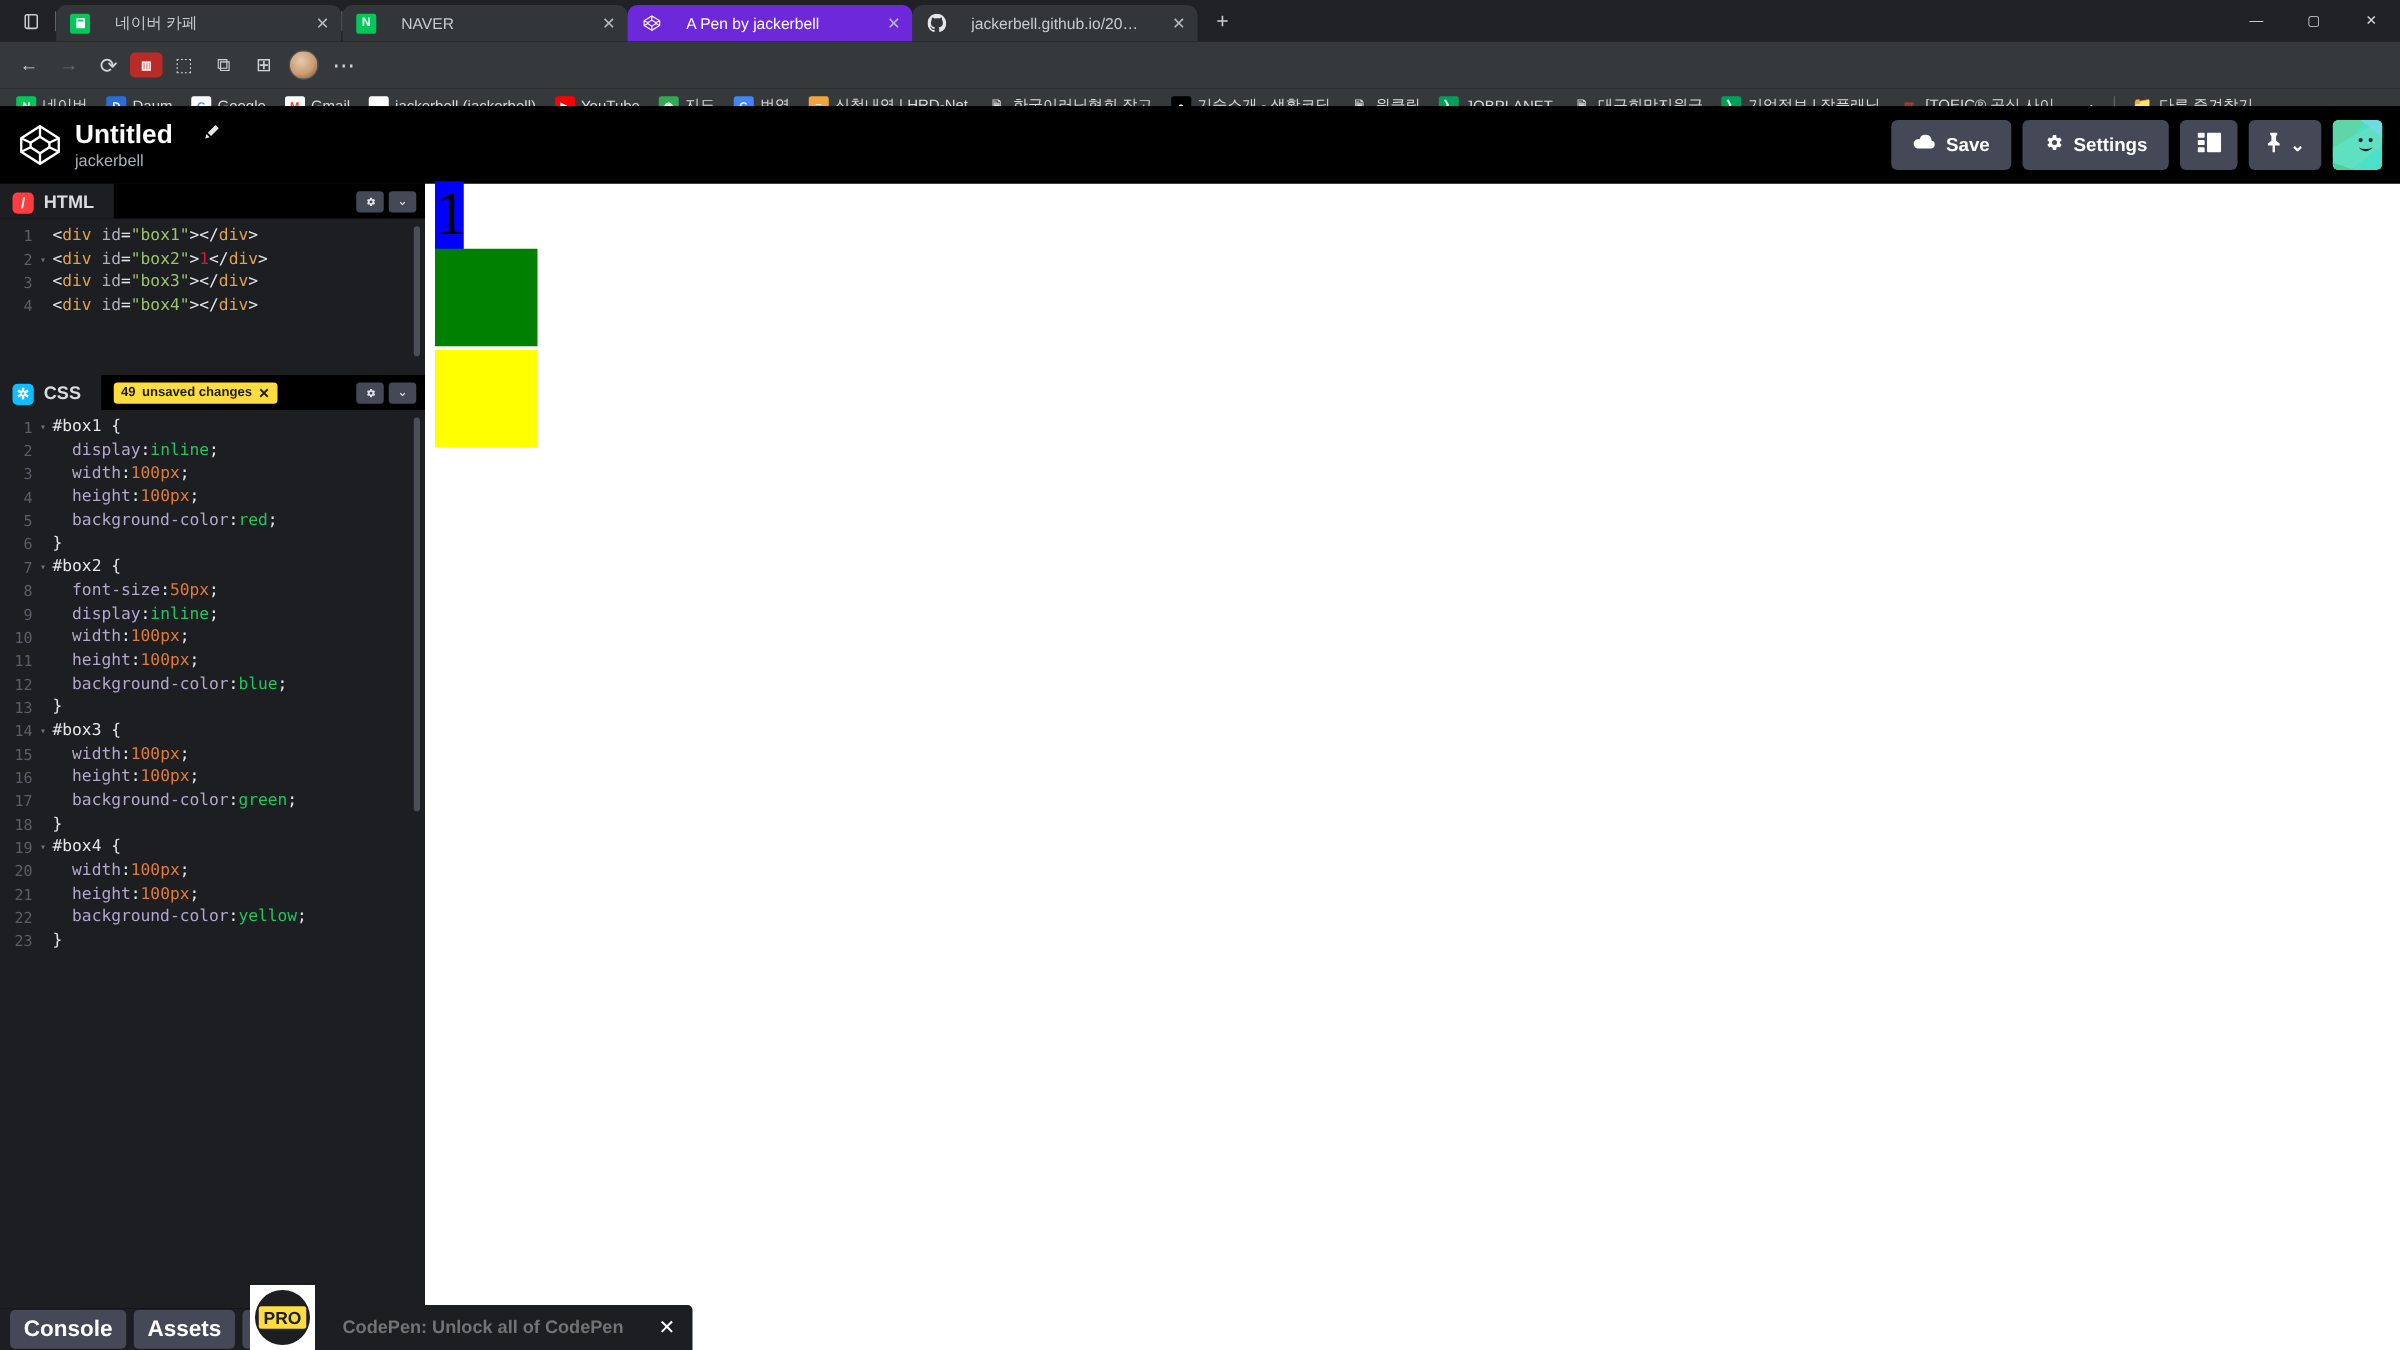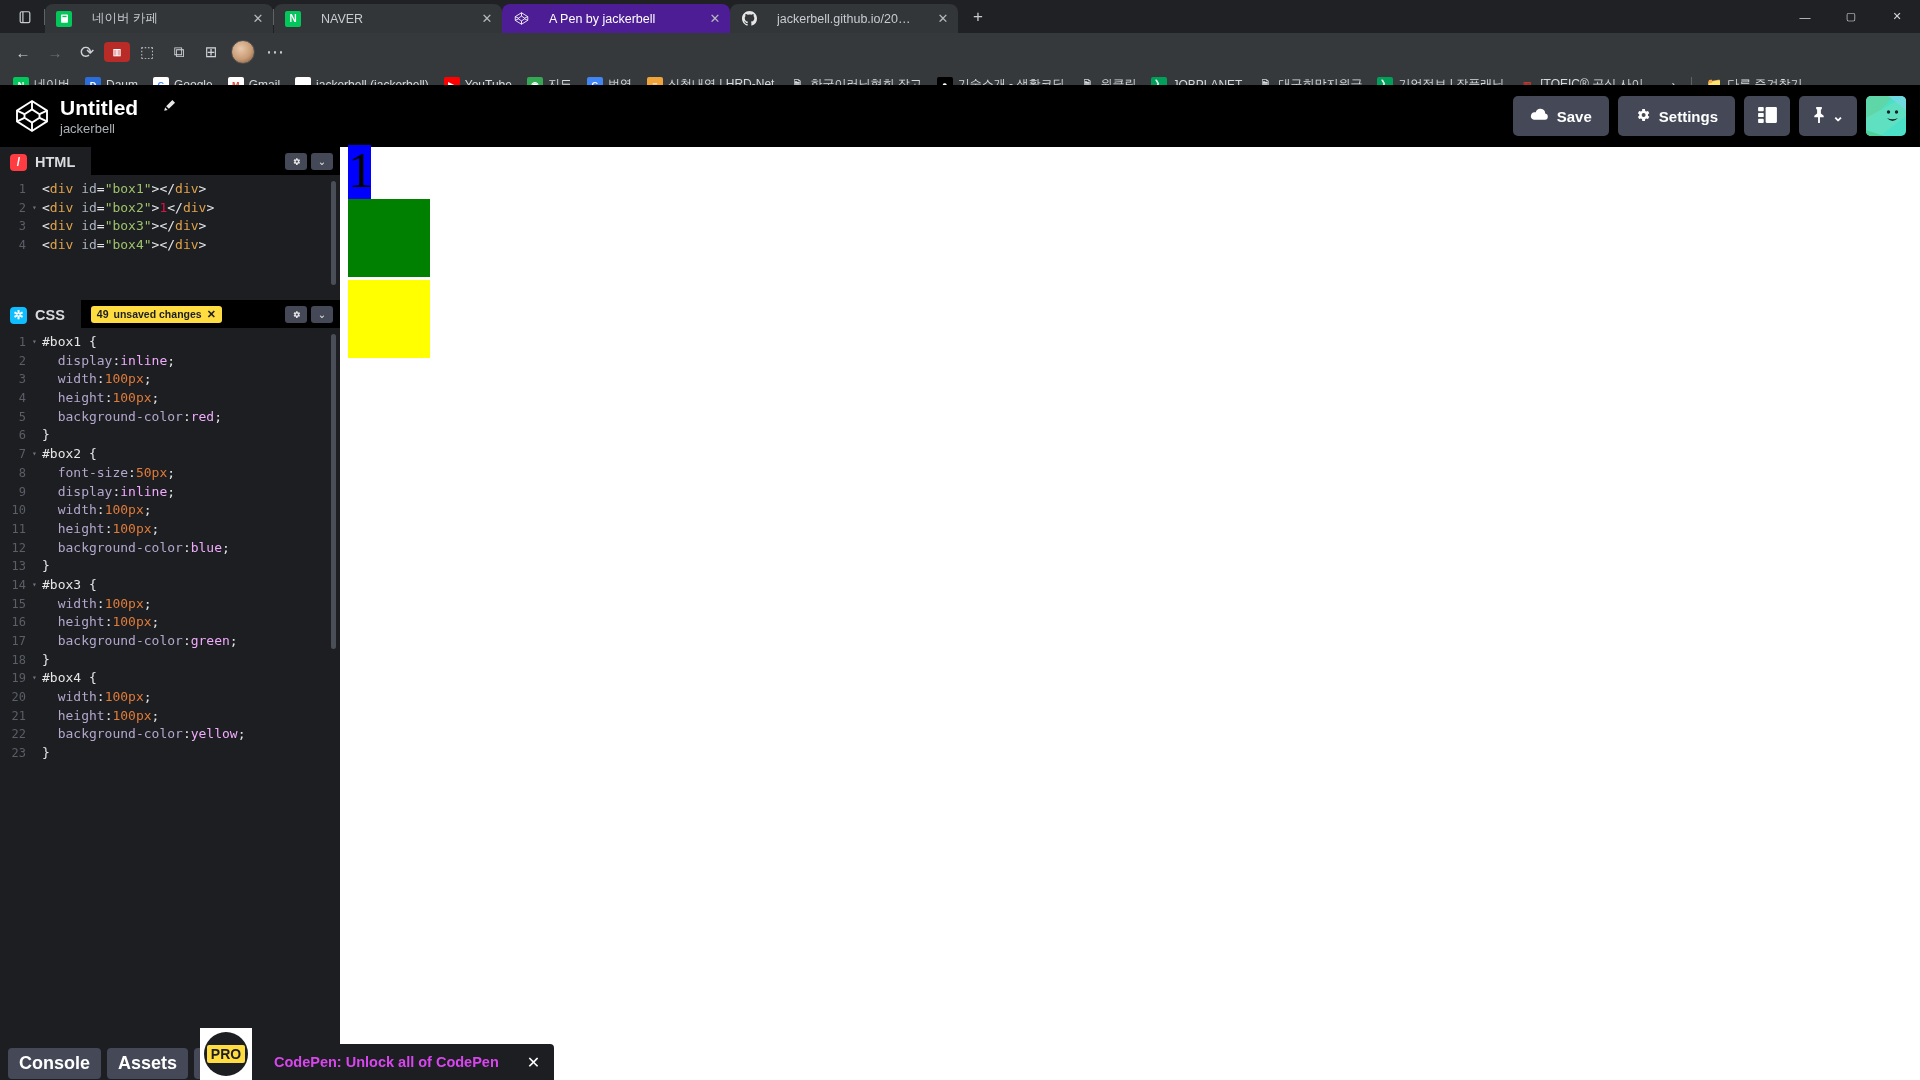--- a/index.html
+++ b/index.html
@@ -22,21 +22,21 @@
     width: 38px; height: 33px; display: flex;
     align-items: center; justify-content: center;
   }
   .tab {
     height: 29px; min-width: 60px; max-width: 230px; width: 228px;
     display: flex; align-items: center; gap: 20px;
     padding: 0 6px 0 11px; border-radius: 8px 8px 0 0;
     font-size: 12px; color: #c8ccd0; position: relative;
     background: #323639;
   }
-  .tab.active { background: #4c1d95; color: #fff; }
+  .tab.active { background: #6d28d9; color: #fff; }
   .tab .favicon {
     width: 16px; height: 16px; flex: none;
     display: flex; align-items: center; justify-content: center;
     border-radius: 2px; font-size: 10px; font-weight: bold;
   }
   .tab .tabtitle {
     flex: 1; white-space: nowrap; overflow: hidden;
     text-overflow: ellipsis; font-size: 12.5px;
   }
   .tab .tabclose {
@@ -180,21 +180,21 @@
 
   
   .t-punc  { color: #e3e6e8; }
   .t-tag   { color: #e0a34a; }
   .t-attr  { color: #aab2bd; }
   .t-str   { color: #9ec36a; }
   .t-txt   { color: #d14; }
   .t-sel   { color: #e6e6e6; }
   .t-prop  { color: #b3a7cc; }
   .t-num   { color: #e07b39; }
-  .t-val   { color: #f0abfc; }
+  .t-val   { color: #22c55e; }
   .t-brace { color: #e3e6e8; }
 
   .cp-preview { flex: 1; background: #fff; position: relative; }
 
   .cp-footer {
     position: absolute; bottom: 0; left: 0; width: 340px;
     height: 33px; background: #1d1e22; display: flex;
     align-items: center; gap: 6px; padding: 0 8px; z-index: 5;
   }
   .fbtn {
@@ -213,21 +213,21 @@
     flex: none; margin-top: -16px;
   }
   .promo-circle {
     width: 44px; height: 44px; border-radius: 50%; background: #1d1e22;
     display: flex; align-items: center; justify-content: center;
   }
   .promo-pro {
     background: #ffdd40; color: #1d1e22; font-size: 14px;
     font-weight: bold; border-radius: 2px; padding: 1px 4px;
   }
-  .promo-text { color: #d946ef; font-size: 14.5px; font-weight: 700; padding: 0 28px 0 22px; white-space: nowrap; }
+  .promo-text { color: #737373; font-size: 14.5px; font-weight: 700; padding: 0 28px 0 22px; white-space: nowrap; }
   .promo-x { color: #fff; font-size: 16px; padding-right: 14px; }
 
   
   .pv-box { position: absolute; }
 </style>
 </head>
 <body>
 
 <div id="browser">
 

